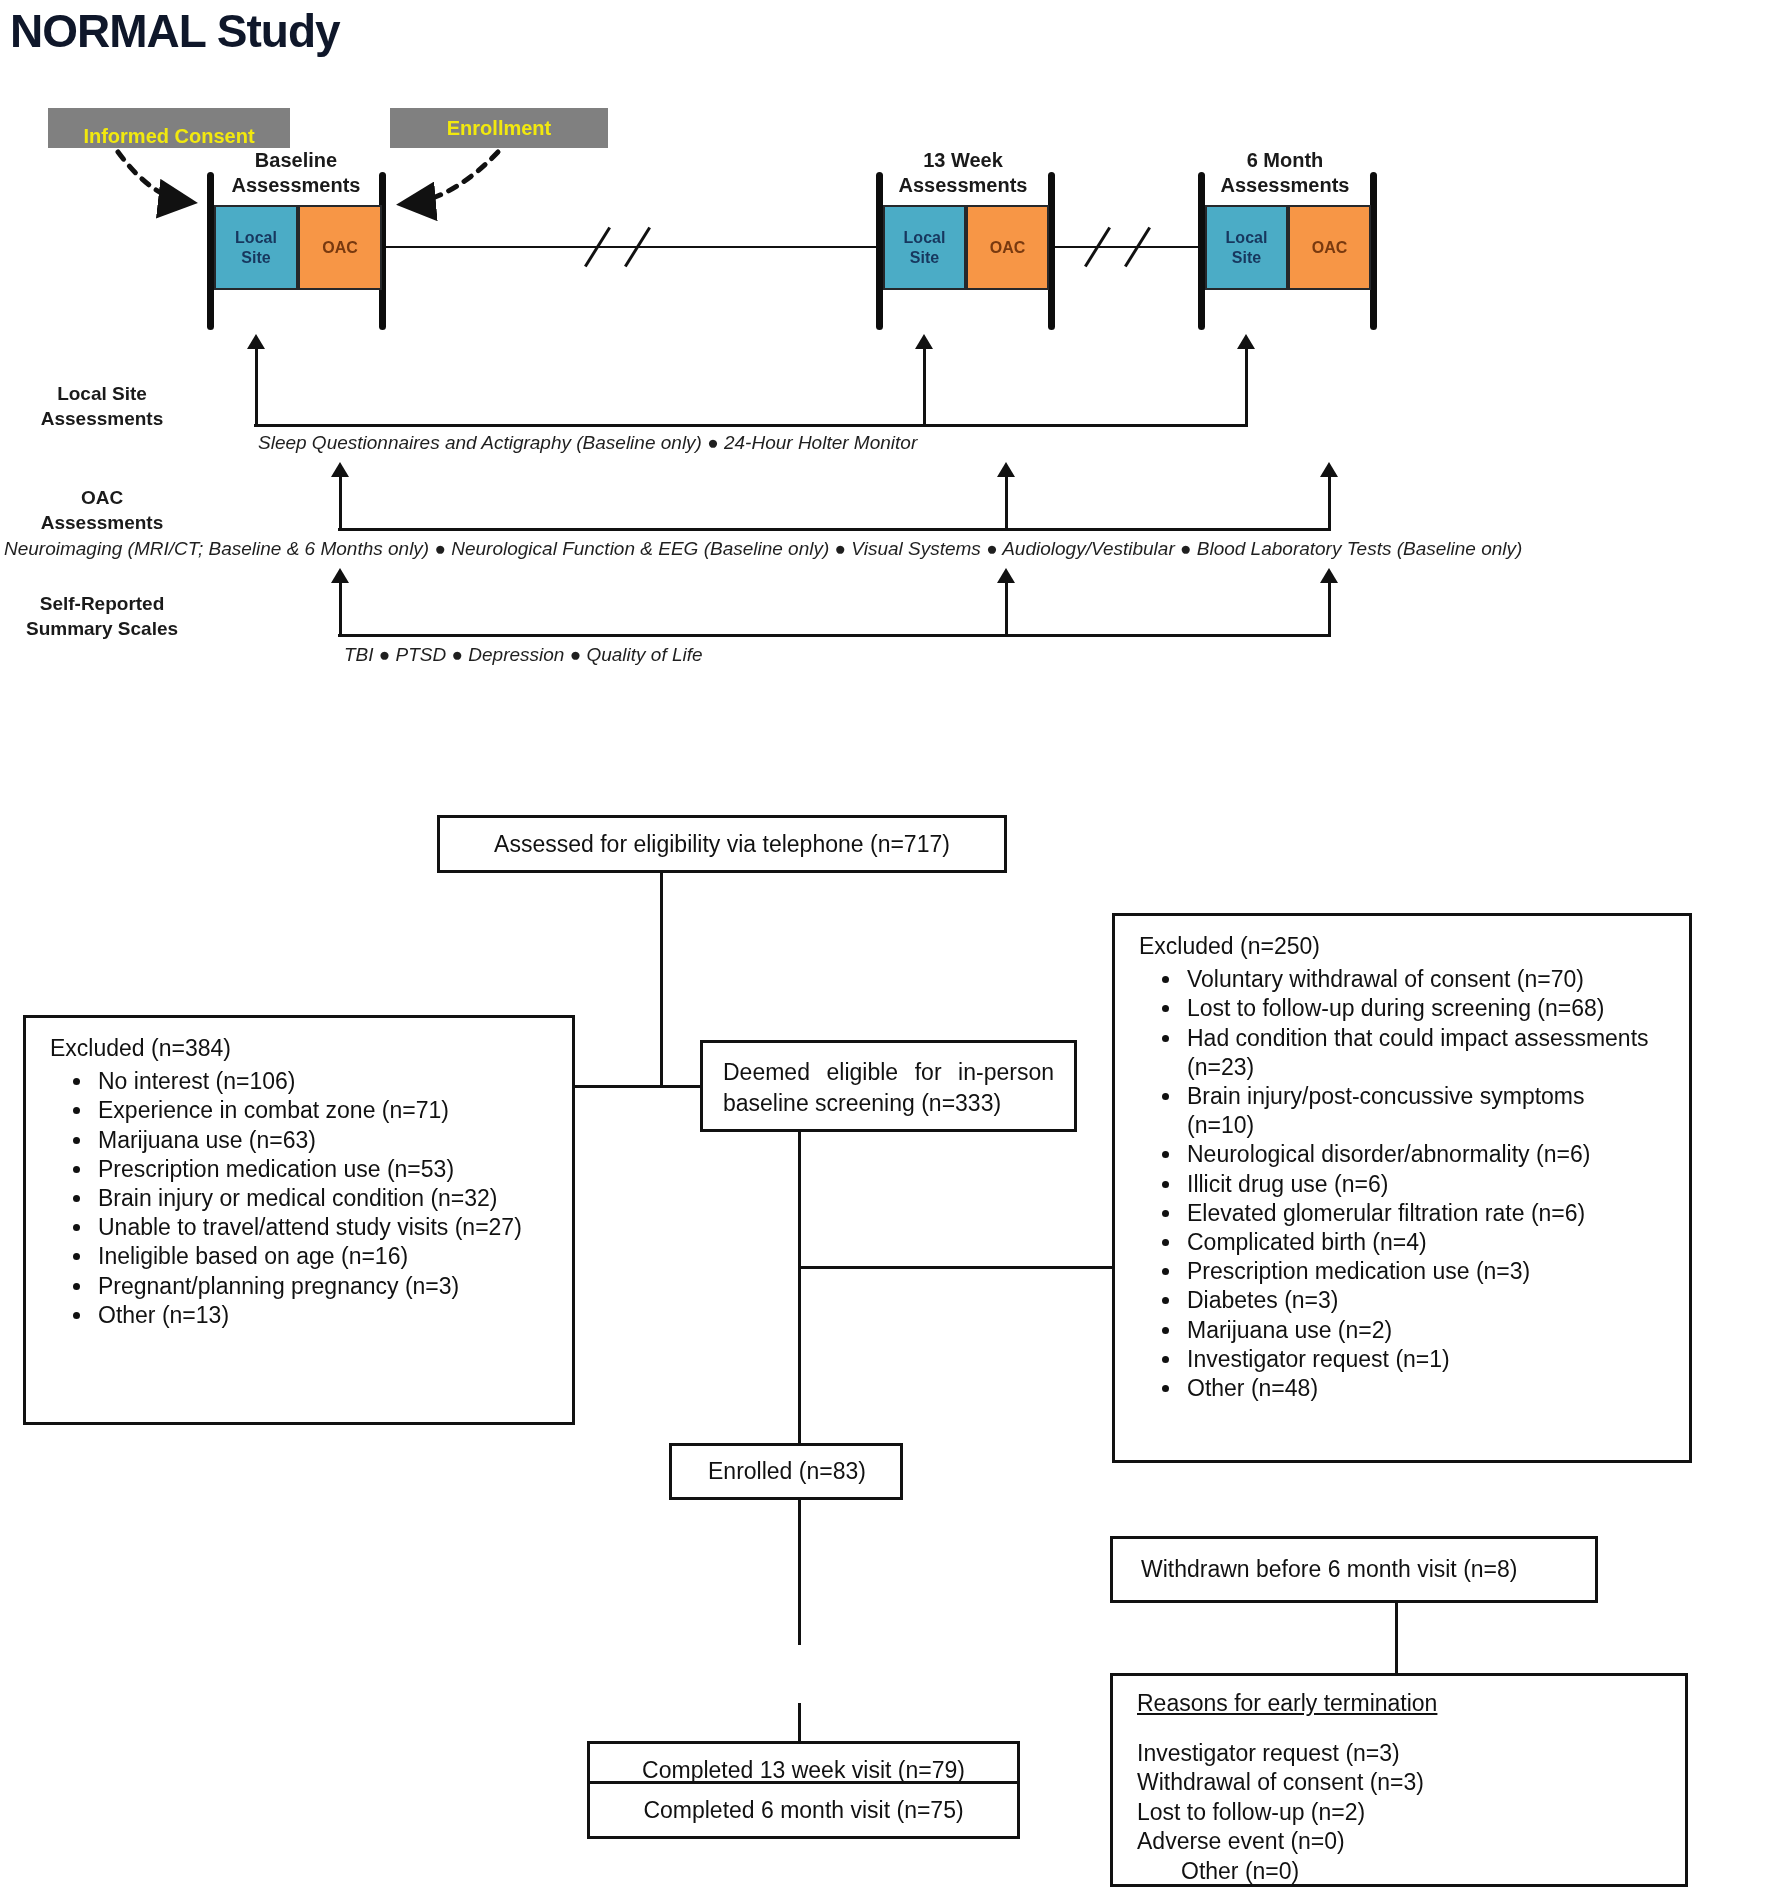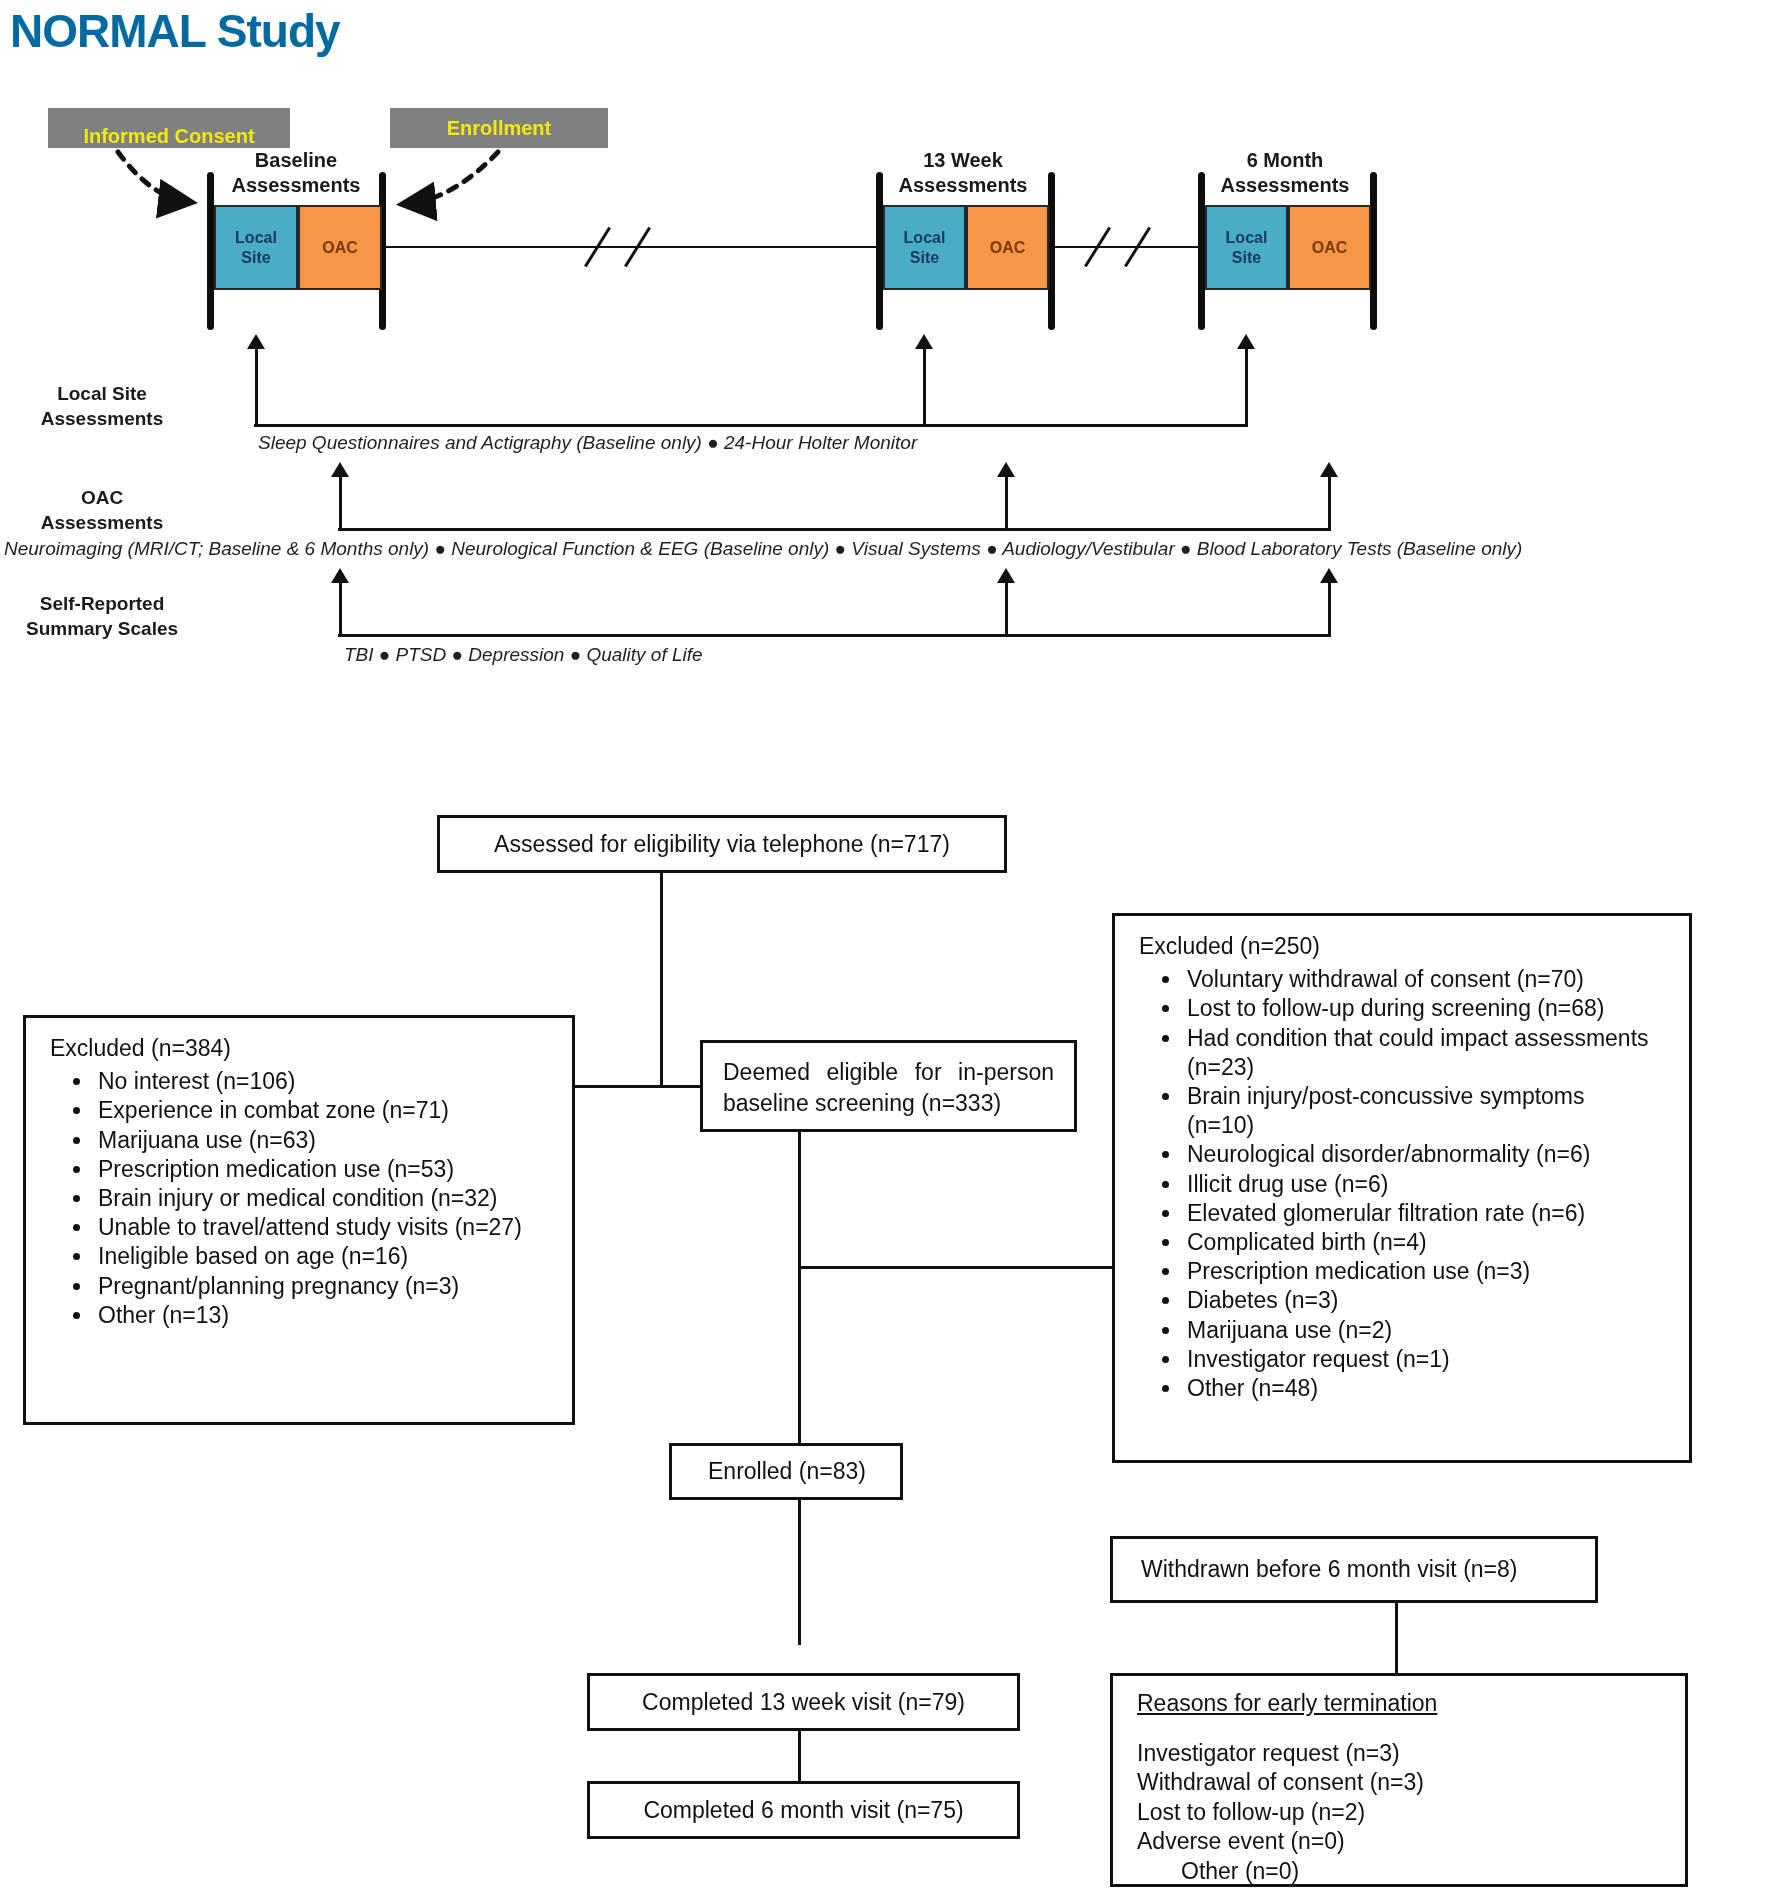--- a/index.html
+++ b/index.html
@@ -1,20 +1,20 @@
 <!DOCTYPE html>
 <html><head>
 <meta charset="utf-8">
 <style>
   html,body{margin:0;padding:0;background:#fff;}
   #canvas{position:relative;width:1784px;height:1898px;background:#fff;overflow:hidden;
           font-family:"Liberation Sans",sans-serif;color:#111;}
   .abs{position:absolute;}
   
-  .fig-title{position:absolute;left:10px;top:4px;font-size:46px;font-weight:bold;letter-spacing:-1px;color:#0369a1;text-align:center;}
+  .fig-title{position:absolute;left:10px;top:4px;font-size:46px;font-weight:bold;letter-spacing:-1px;color:#0f172a;text-align:center;}
   .graybox{position:absolute;top:108px;height:40px;background:#808080;color:#F2E90E;
            font-size:20px;font-weight:bold;display:flex;align-items:center;justify-content:center;}
   .tp-label{position:absolute;top:148px;width:200px;text-align:center;font-size:20px;font-weight:bold;line-height:1.25;color:#1a1a1a;}
   .tbar{position:absolute;top:172px;width:7px;height:158px;background:#0d0d0d;border-radius:4px;}
   .tpbox{position:absolute;top:205px;height:85px;box-sizing:border-box;border:2px solid #26282b;
          display:flex;align-items:center;justify-content:center;text-align:center;
          font-size:16px;font-weight:bold;line-height:1.2;}
   .tpbox.blue{background:#4BACC6;color:#17375E;}
   .tpbox.orange{background:#F79646;color:#78390F;}
   .hline{position:absolute;height:3px;background:#111;}
@@ -196,21 +196,21 @@
       <li>Investigator request (n=1)</li>
       <li>Other (n=48)</li>
     </ul>
   </div>
 
   <div class="box leftpad" style="left:669px;top:1443px;width:234px;height:57px;padding-left:36px;">
     <span>Enrolled (n=83)</span>
   </div>
 
 
-  <div class="box center" style="left:587px;top:1673px;width:433px;height:58px;">
+  <div class="box center" style="left:587px;top:1741px;width:433px;height:58px;">
     <span>Completed 13 week visit (n=79)</span>
   </div>
 
   <div class="box center" style="left:587px;top:1781px;width:433px;height:58px;">
     <span>Completed 6 month visit (n=75)</span>
   </div>
 
   <div class="box leftpad" style="left:1110px;top:1536px;width:488px;height:67px;padding-left:28px;">
     <span>Withdrawn before 6 month visit (n=8)</span>
   </div>

